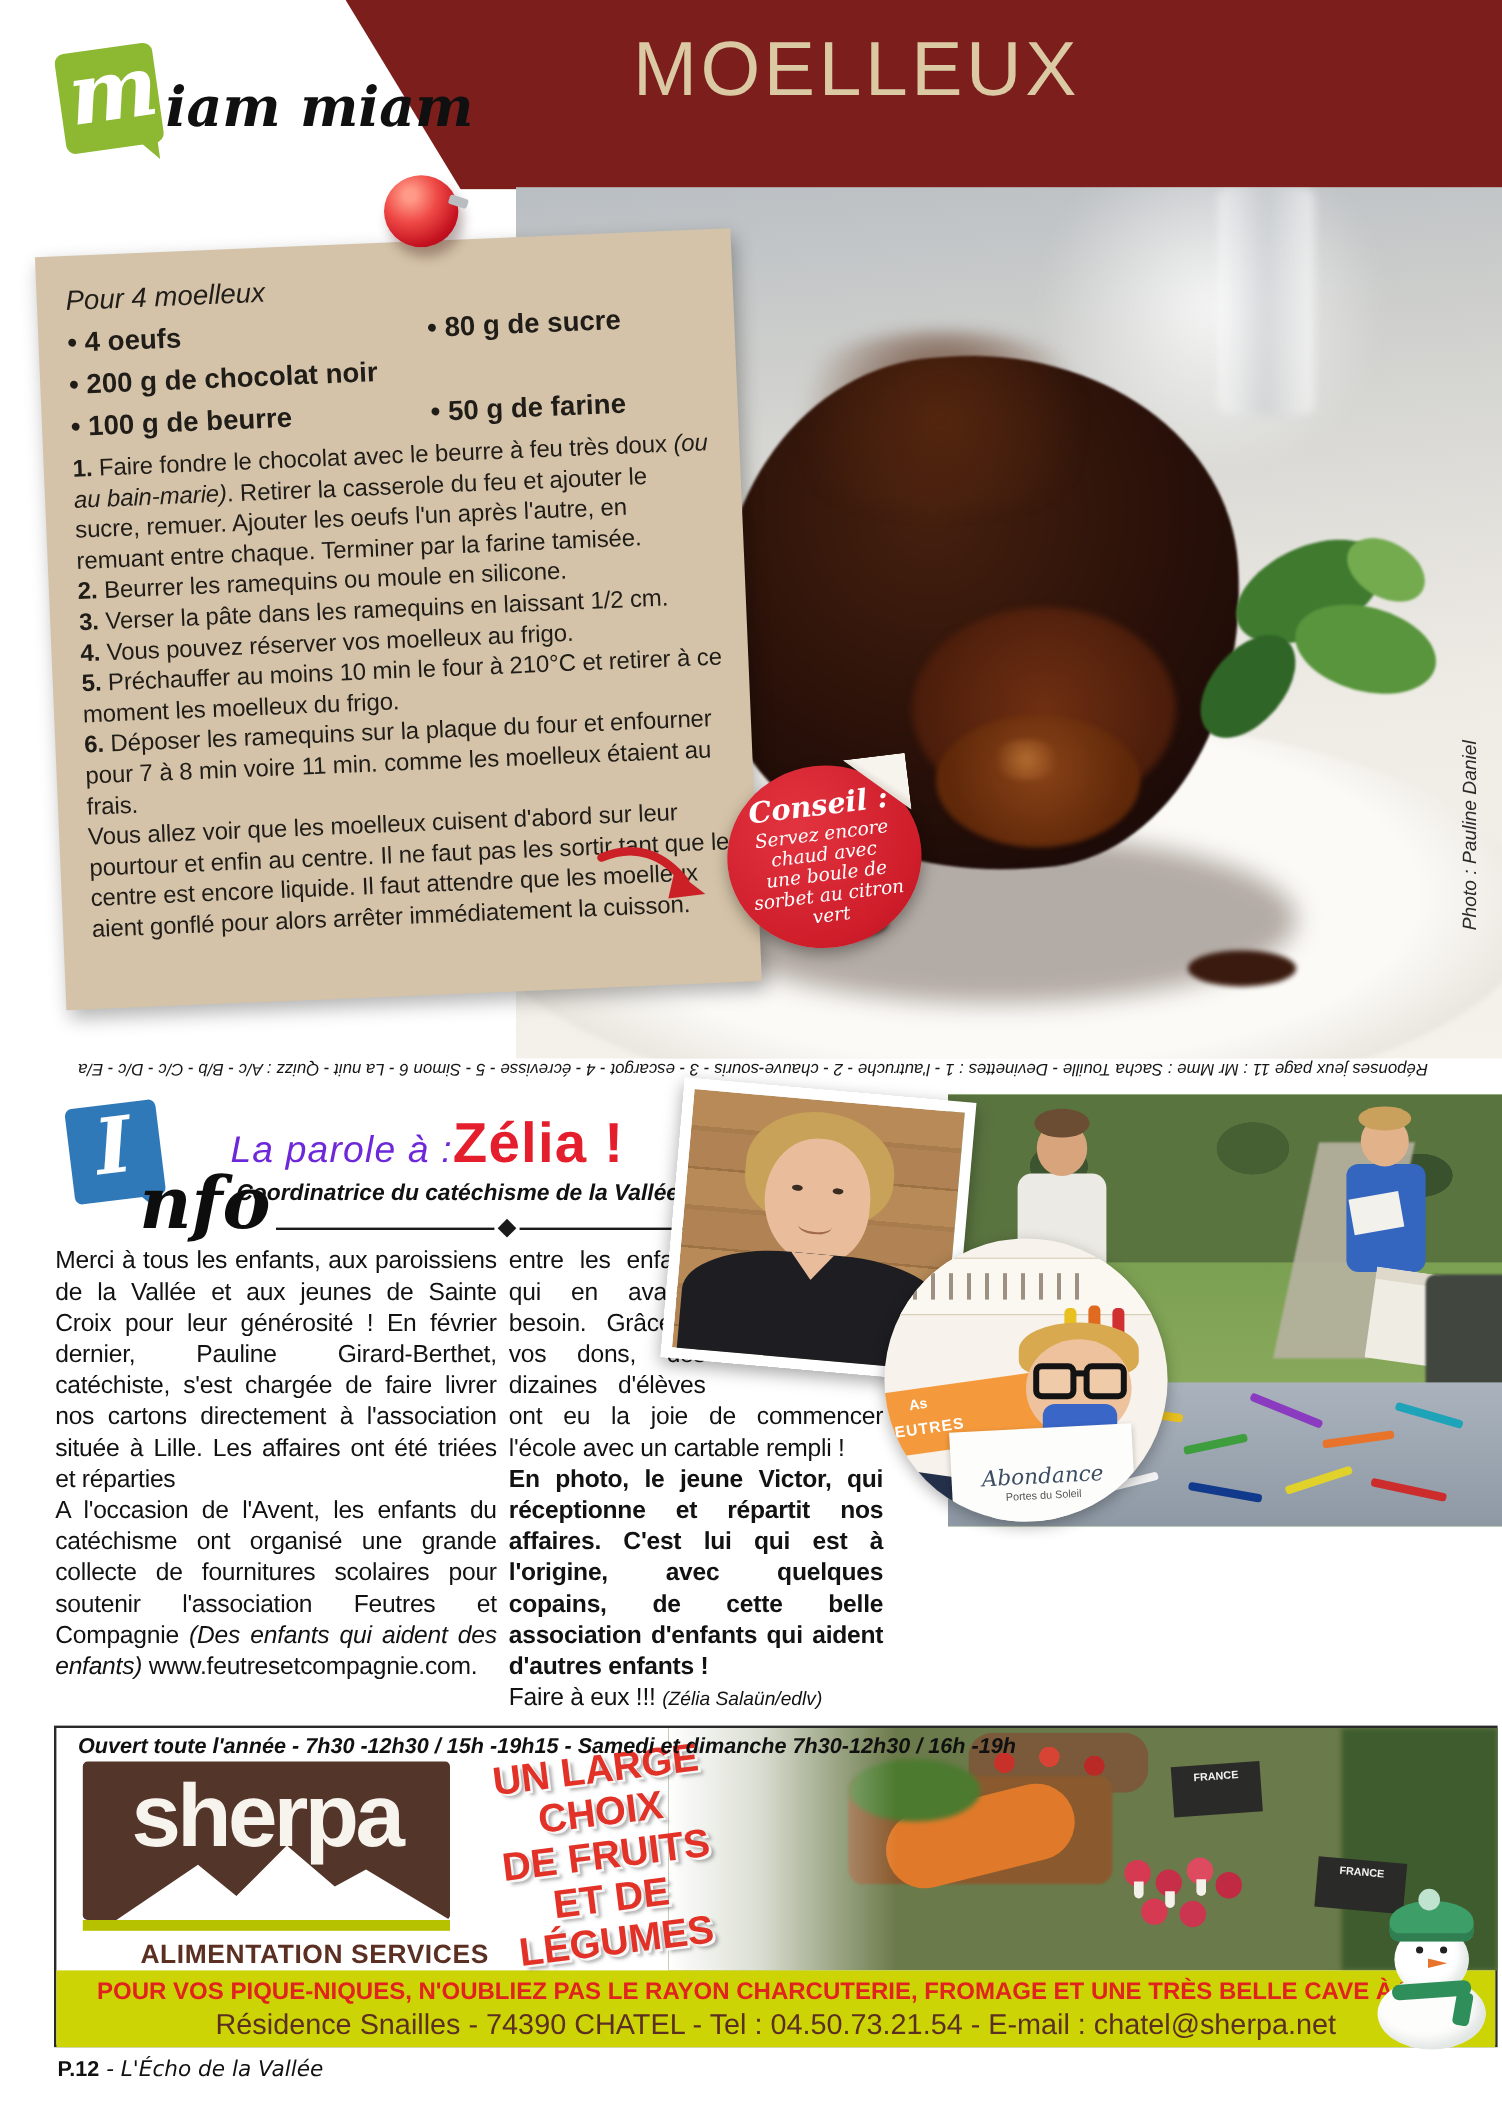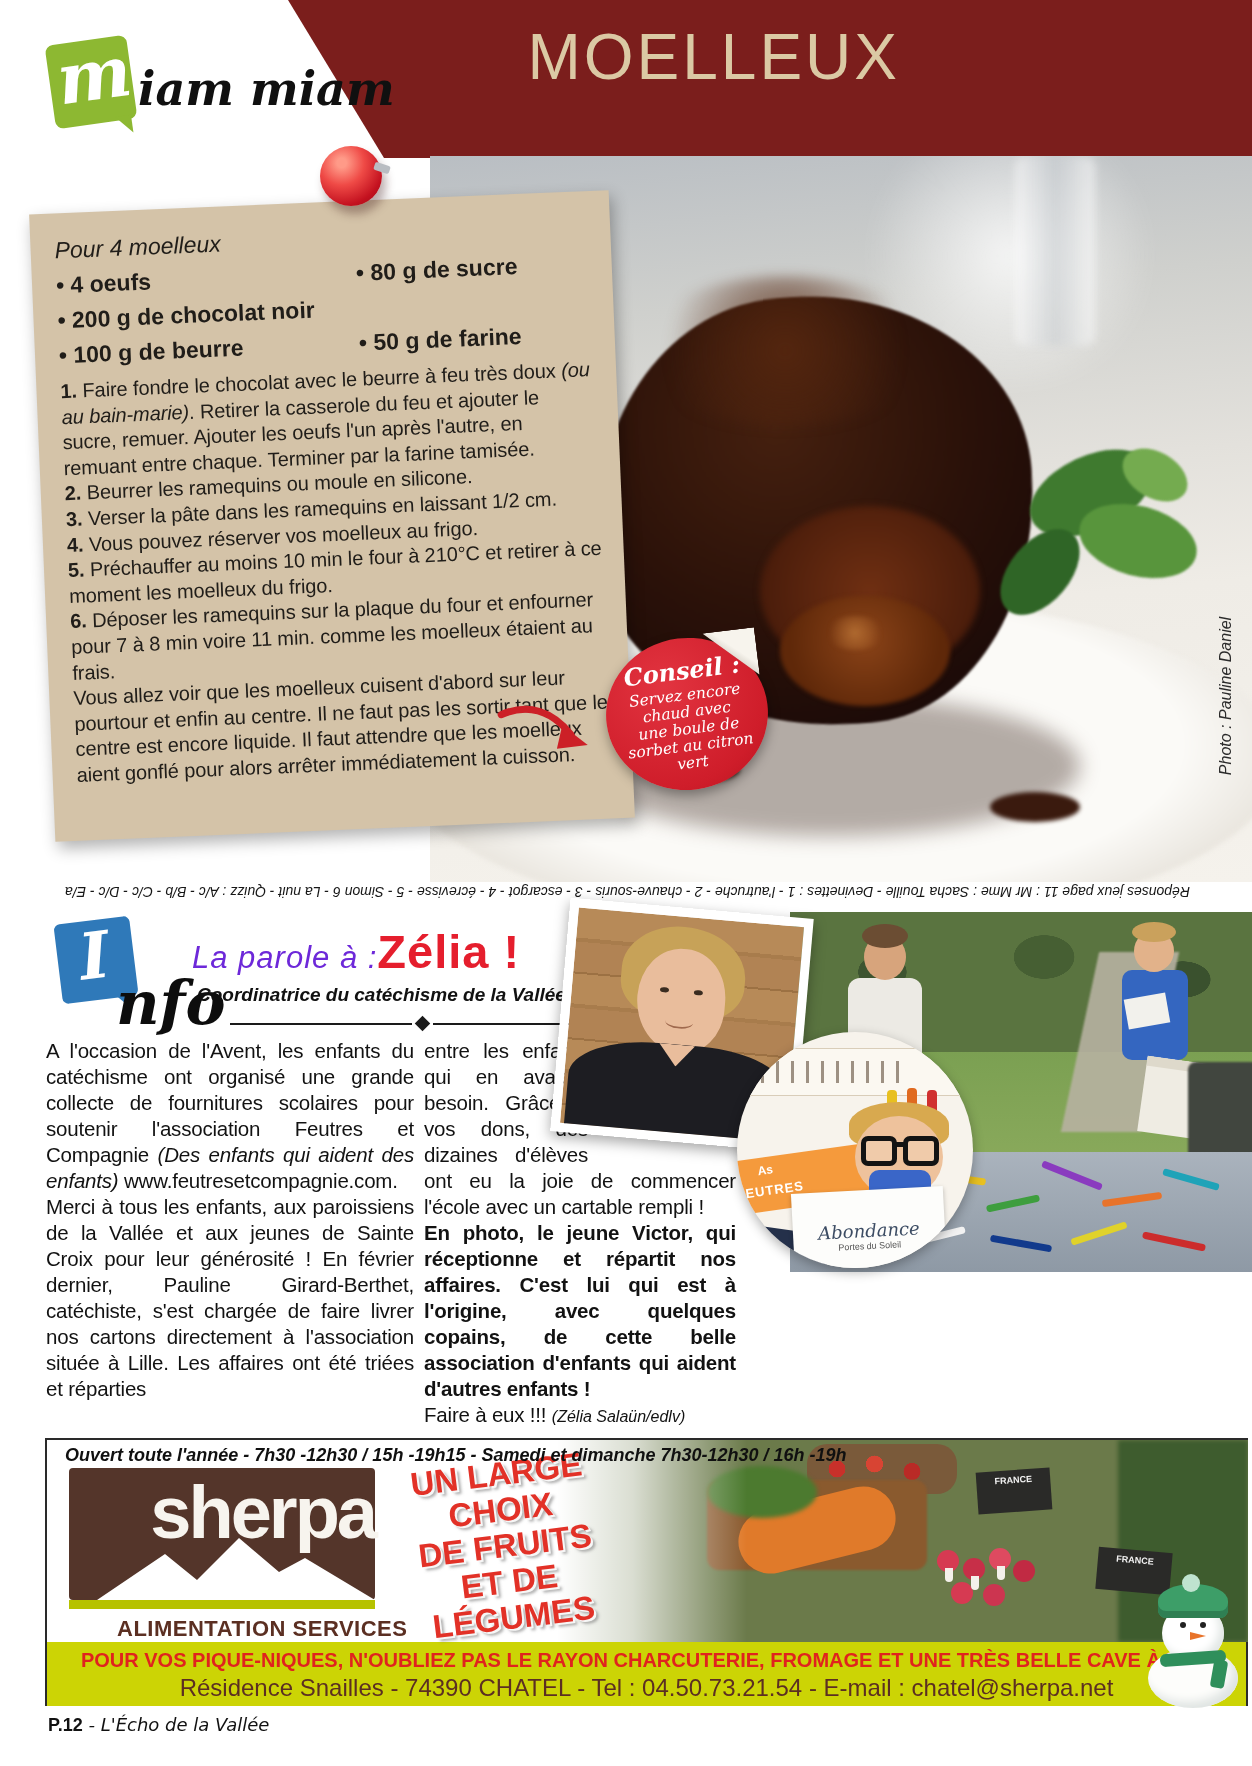--- a/index.html
+++ b/index.html
@@ -112,21 +112,21 @@
   .v-sign{position:absolute;left:56px;top:158px;width:152px;height:84px;background:#fdfdfb;
           transform:rotate(-3deg);box-shadow:0 2px 5px rgba(0,0,0,.25);text-align:center;}
   .v-sign .s1{margin-top:30px;font-family:"DejaVu Serif",serif;font-style:italic;font-size:18px;color:#3c4c63;}
   .v-sign .s2{font-size:9px;color:#555;}
   .gl{position:absolute;width:26px;height:20px;border:5px solid #131313;border-radius:7px;background:rgba(255,255,255,.15);}
 
   
   .ad{left:45px;top:1438px;width:1203px;height:268px;border:2px solid #2a2a2a;background:#fff;box-sizing:border-box;}
   .hours{position:absolute;left:18px;top:5px;font-size:18px;font-weight:bold;font-style:italic;color:#101010;z-index:6;}
   .slogo{position:absolute;left:22px;top:28px;width:306px;height:132px;background:#54352a;border-radius:4px;}
-  .slogo-text{position:absolute;left:0;right:0;top:2px;text-align:right;font-size:74px;font-weight:bold;
+  .slogo-text{position:absolute;left:0;right:0;top:2px;text-align:center;font-size:74px;font-weight:bold;
         color:#f7f4ee;letter-spacing:-3px;}
   .sgreen{position:absolute;left:22px;top:160px;width:306px;height:9px;background:#b6c200;}
   .division{position:absolute;left:70px;top:176px;font-size:22px;font-weight:bold;color:#5b2f22;letter-spacing:.5px;}
   .tagline{position:absolute;left:348px;top:16px;width:220px;transform:rotate(-7deg);text-align:center;z-index:5;}
   .tagline div{font-size:33px;font-weight:bold;color:#e23127;line-height:36px;
         text-shadow:2px 2px 0 #f7f7f7,4px 4px 3px rgba(110,110,110,.55);}
   .market{position:absolute;left:510px;top:0;width:691px;height:202px;overflow:hidden;background:#6b7a4a;}
   .mfade{position:absolute;left:0;top:0;bottom:0;width:190px;
          background:linear-gradient(90deg,#fff 0%,rgba(255,255,255,.75) 40%,rgba(255,255,255,0) 100%);}
   .ptag{position:absolute;width:74px;height:42px;background:#2a2a28;color:#f2f2f2;font-size:9px;
@@ -223,22 +223,22 @@
     <span class="h-name">Zélia !</span>
   </div>
   <div class="ab subheading">Coordinatrice du catéchisme de la Vallée</div>
   <div class="ab divider">
     <div class="rule"></div>
     <div class="diamond"></div>
     <div class="rule"></div>
   </div>
 
   <div class="ab colL">
+    <p>Merci à tous les enfants, aux paroissiens de la Vallée et aux jeunes de Sainte Croix pour leur générosité  ! En février dernier, Pauline Girard-Berthet, catéchiste, s'est chargée de faire livrer nos cartons directement à l'association située à Lille. Les affaires ont été triées et réparties</p>
     <p><span>A l'occasion de l'Avent, les enfants du catéchisme ont organisé une grande collecte de fournitures scolaires pour soutenir l'association Feutres et Compagnie </span><i>(Des enfants qui aident des enfants)</i><span> www.feutresetcompagnie.com.</span></p>
-    <p>Merci à tous les enfants, aux paroissiens de la Vallée et aux jeunes de Sainte Croix pour leur générosité  ! En février dernier, Pauline Girard-Berthet, catéchiste, s'est chargée de faire livrer nos cartons directement à l'association située à Lille. Les affaires ont été triées et réparties</p>
   </div>
   <div class="ab colR">
     <div class="spacer"></div>
     <p>entre les enfants qui en avaient besoin. Grâce à vos dons, des dizaines d'élèves ont eu la joie de commencer l'école avec un cartable rempli !</p>
     <p class="bold-p">En photo, le jeune Victor, qui réceptionne et répartit nos affaires. C'est lui qui est à l'origine, avec quelques copains, de cette belle association d'enfants qui aident d'autres enfants !</p>
     <p><span>Faire à eux !!! </span><span class="credit-sm">(Zélia Salaün/edlv)</span></p>
   </div>
 
   <div class="ab zphoto">
     <div class="blob" style="left:48px;top:10px;width:124px;height:94px;border-radius:48% 52% 40% 40%;background:#c7a258;"></div>

